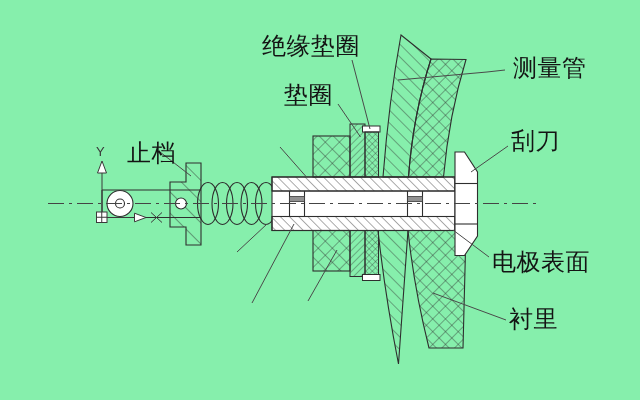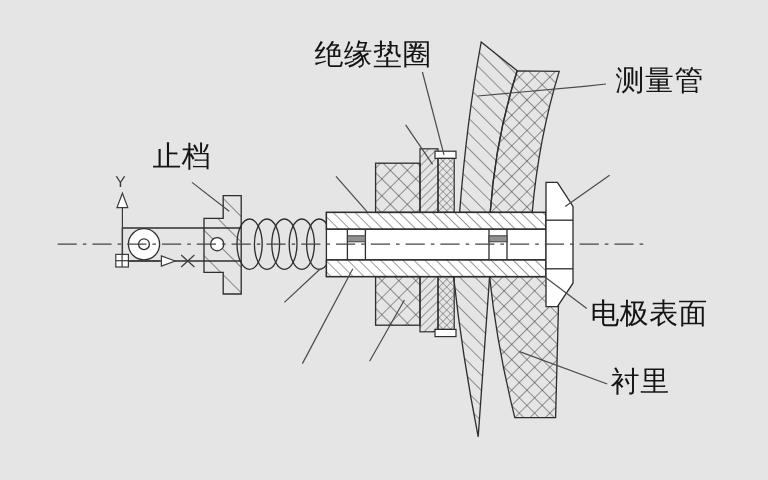--- a/index.html
+++ b/index.html
@@ -1,16 +1,16 @@
 <!DOCTYPE html>
 <html><head>
 <meta charset="utf-8">
 <style>
   html,body{margin:0;padding:0;background:#fff;}
-  .stage{position:relative;width:640px;height:400px;background:#e5e5e5;overflow:hidden;
+  .stage{position:relative;width:640px;height:400px;background:#86efac;overflow:hidden;
          font-family:"Liberation Sans",sans-serif;}
   .stage svg{position:absolute;left:0;top:0;}
   .lbl{position:absolute;font-size:24px;line-height:1.05;color:#141414;
        letter-spacing:0.5px;white-space:nowrap;font-family:"Liberation Sans",sans-serif;}
   .axis-lbl{position:absolute;font-size:13px;color:#3a3a3a;}
 </style>
 </head>
 <body>
 
 <div class="stage">
@@ -140,19 +140,21 @@
       <line x1="471" y1="172" x2="508" y2="146"></line>
       <line x1="453" y1="230" x2="489" y2="257"></line>
       <line x1="433" y1="293" x2="506" y2="320"></line>
       <line x1="308" y1="301" x2="337" y2="250"></line>
       <line x1="252" y1="303" x2="294" y2="224"></line>
       <line x1="237" y1="252" x2="267" y2="224"></line>
     </g>
   </svg>
 
   <div class="lbl" style="left:262px;top:33px">绝缘垫圈</div>
-  <div class="lbl" style="left:127px;top:118px">止档</div>
+  <div class="lbl" style="left:284px;top:82px">垫圈</div>
+  <div class="lbl" style="left:127px;top:140px">止档</div>
   <div class="lbl" style="left:513px;top:55px">测量管</div>
+  <div class="lbl" style="left:511px;top:128px">刮刀</div>
   <div class="lbl" style="left:509px;top:306px">衬里</div>
   <div class="lbl" style="left:492px;top:249px">电极表面</div>
 
   <div class="axis-lbl" style="left:96px;top:144px">Y</div>
 </div>
 
 </body></html>

